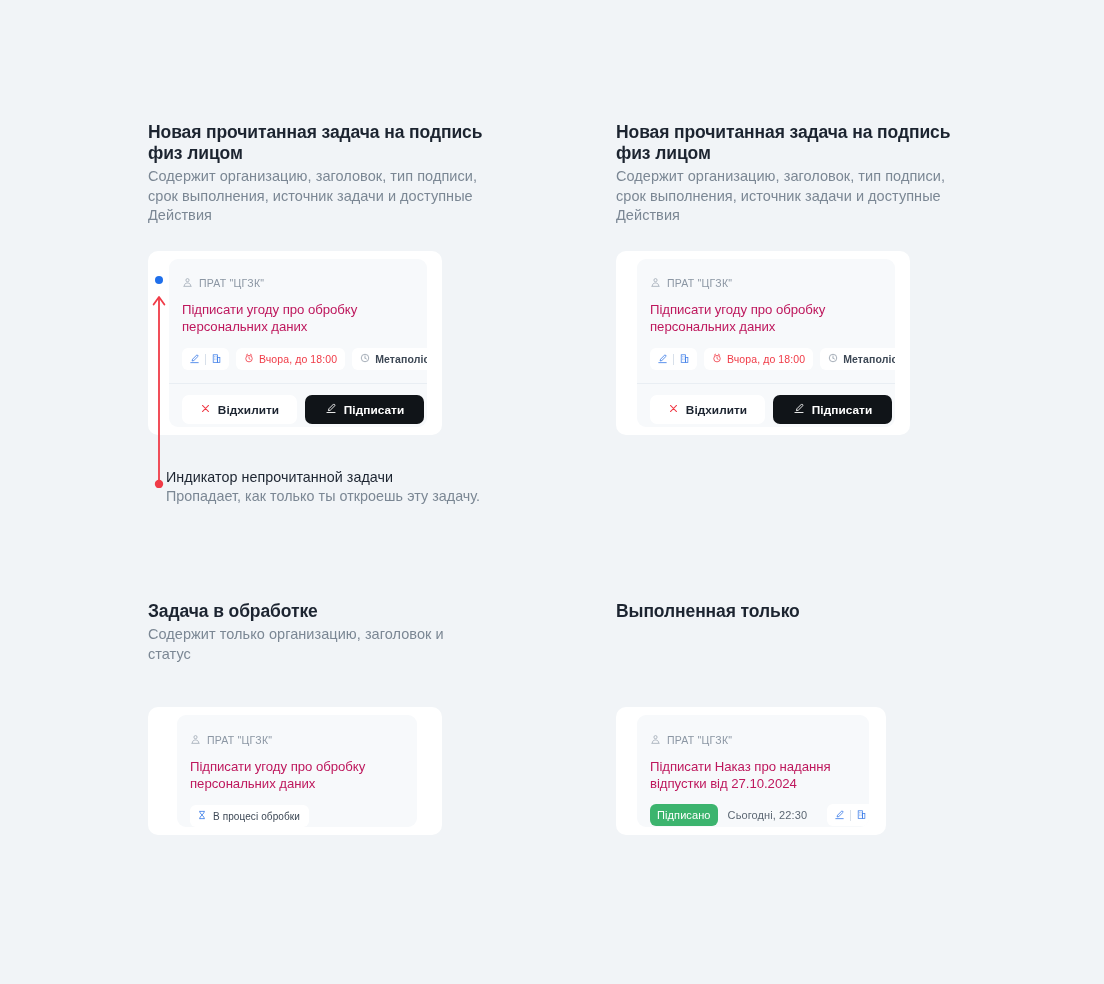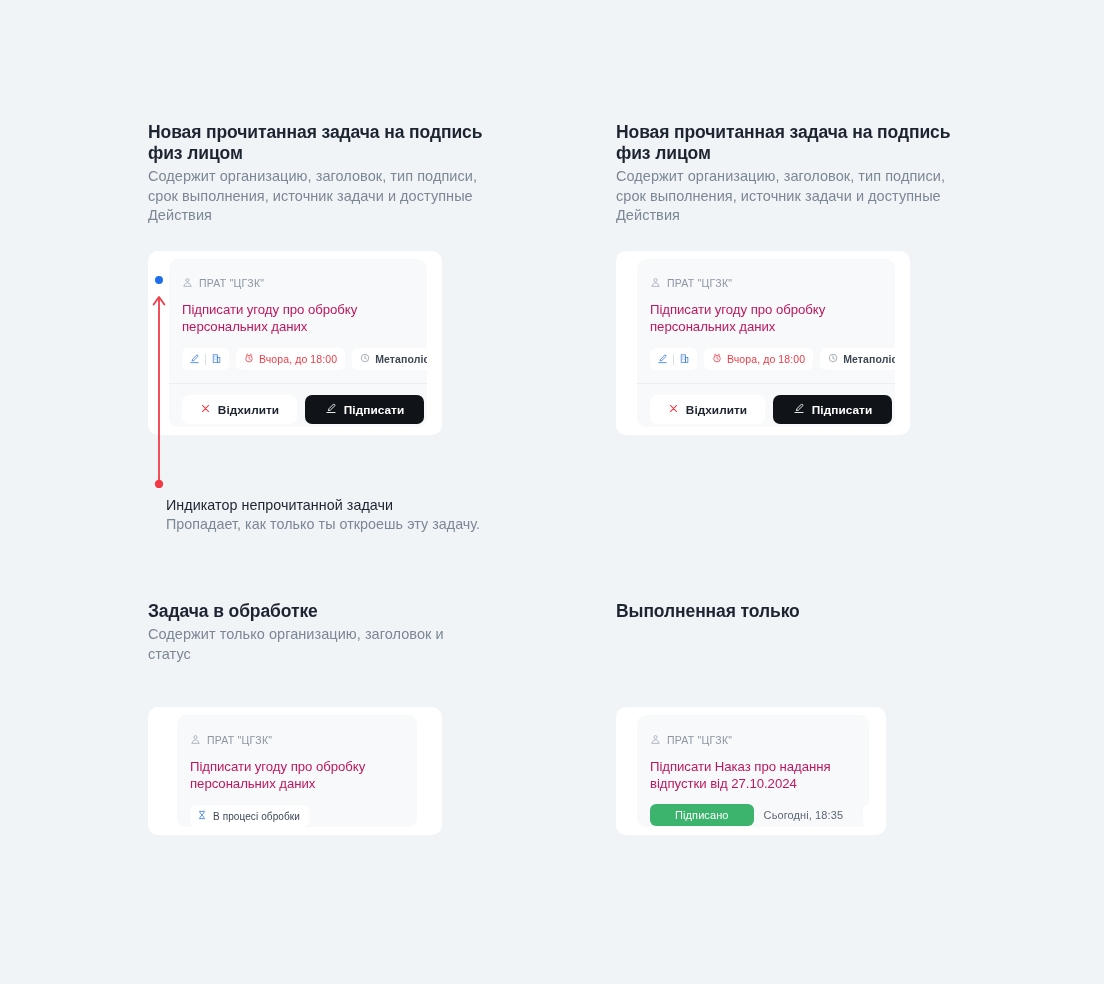--- a/index.html
+++ b/index.html
@@ -180,21 +180,21 @@
     align-items: center;
     gap: 10px;
   }
   .pill-done {
     background: #3cb46e;
     color: #ffffff;
     border-radius: 6px;
     height: 22px;
     display: flex;
     align-items: center;
-    padding: 0 25px;
+    padding: 0 7px;
     font-size: 11px;
     font-weight: 400;
     letter-spacing: 0.1px;
   }
   .done-date {
     font-size: 11px;
     color: #5c6773;
     letter-spacing: 0.1px;
     white-space: nowrap;
   }
@@ -213,21 +213,21 @@
   .anno-arrow {
     position: absolute;
     left: 150px;
     top: 288px;
     width: 18px;
     height: 200px;
   }
   .anno-text {
     position: absolute;
     left: 166px;
-    top: 496px;
+    top: 468px;
     width: 330px;
   }
   .anno-title {
     font-size: 14.3px;
     font-weight: 400;
     color: #1c2430;
     line-height: 19px;
     letter-spacing: 0.05px;
   }
   .anno-sub {
@@ -475,21 +475,21 @@
             <path d="M2.6 13.6h10.8" stroke="#9aa5b1" stroke-width="1.1" stroke-linecap="round"></path>
           </svg>
         </span>
         <span class="org-name">ПРАТ "ЦГЗК"</span>
       </div>
 
       <div class="task-title">Підписати Наказ про надання відпустки від 27.10.2024</div>
 
       <div class="done-row">
         <span class="pill-done">Підписано</span>
-        <span class="done-date">Сьогодні, 18:35</span>
+        <span class="done-date">Сьогодні, 22:30</span>
         <span class="done-spacer"></span>
         <span class="chip chip-sign">
           <span>
             <svg width="11" height="11" viewBox="0 0 16 16" fill="none">
               <path d="M11.6 2.6l1.9 1.9-6.4 6.4-2.6.7.7-2.6 6.4-6.4z" stroke="#3b7ce8" stroke-width="1.2" stroke-linejoin="round"></path>
               <path d="M2.6 14h10.8" stroke="#3b7ce8" stroke-width="1.2" stroke-linecap="round"></path>
             </svg>
           </span>
           <span class="divider"></span>
           <span>

